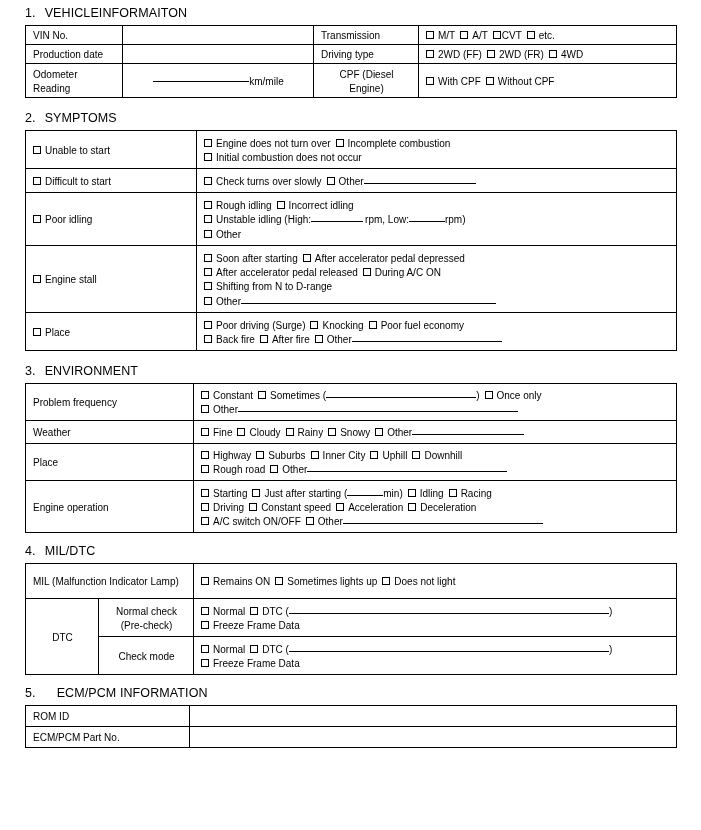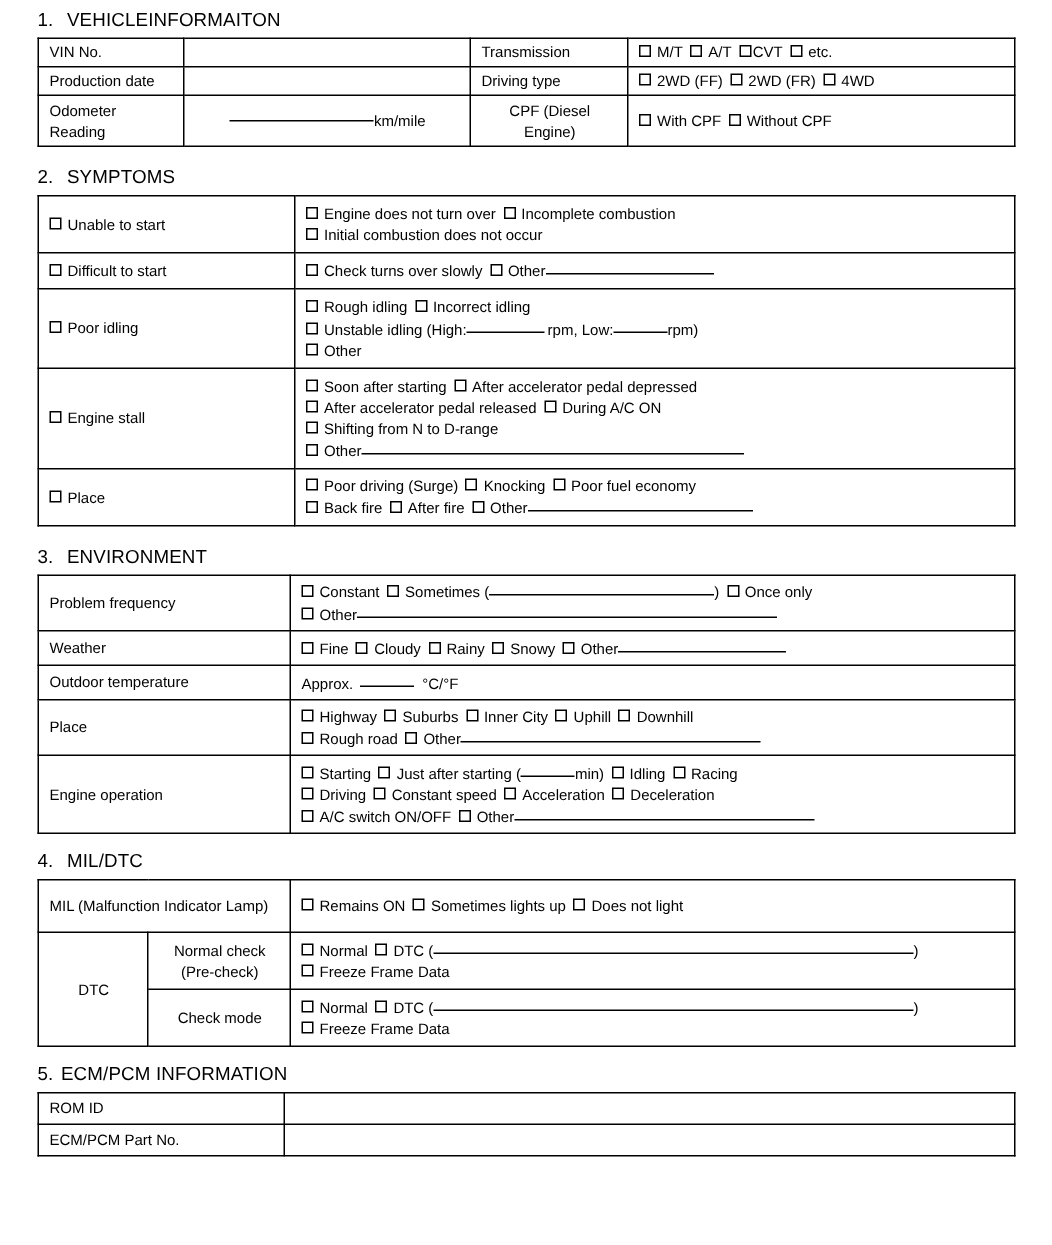--- a/index.html
+++ b/index.html
@@ -26,21 +26,21 @@
   .sec-head {
     font-size: 12.5px;
     line-height: 14px;
     letter-spacing: 0.1px;
     margin: 0 0 5px 0;
     padding: 0;
     white-space: nowrap;
   }
   .sec-head .num { display: inline-block; }
   .sec-head .ttl { display: inline-block; margin-left: 9px; text-align: center; }
-  .sec-head.tight .ttl { margin-left: 5px; }
+  .sec-head.tight .ttl { margin-left: 21px; }
 
   .gap { height: 13px; }
   .gap-sm { height: 11px; }
 
   
   table.form {
     border-collapse: collapse;
     width: 651px;
     table-layout: fixed;
     border: 1.6px solid #000;
@@ -232,26 +232,20 @@
           <span class="line"><span class="cb"></span><span>Other</span><span class="rule r-w280"></span></span>
         </td>
       </tr>
       <tr>
         <td class="lbl" style="height:23px">Weather</td>
         <td class="opts">
           <span class="line"><span class="cb"></span><span>Fine</span><span class="s"></span><span class="cb"></span><span>Cloudy</span><span class="s"></span><span class="cb"></span><span>Rainy</span><span class="s"></span><span class="cb"></span><span>Snowy</span><span class="s"></span><span class="cb"></span><span>Other</span><span class="rule r-md"></span></span>
         </td>
       </tr>
       <tr>
-        <td class="lbl" style="height:23px">Outdoor temperature</td>
-        <td class="opts">
-          <span class="line"><span>Approx.</span><span class="s"></span><span class="rule r-xs"></span><span class="s"></span><span>°C/°F</span></span>
-        </td>
-      </tr>
-      <tr>
         <td class="lbl" style="height:37px">Place</td>
         <td class="opts">
           <span class="line"><span class="cb"></span><span>Highway</span><span class="s"></span><span class="cb"></span><span>Suburbs</span><span class="s"></span><span class="cb"></span><span>Inner City</span><span class="s"></span><span class="cb"></span><span>Uphill</span><span class="s"></span><span class="cb"></span><span>Downhill</span></span>
           <span class="line"><span class="cb"></span><span>Rough road</span><span class="s"></span><span class="cb"></span><span>Other</span><span class="rule r-xl"></span></span>
         </td>
       </tr>
       <tr>
         <td class="lbl" style="height:52px">Engine operation</td>
         <td class="opts">
           <span class="line"><span class="cb"></span><span>Starting</span><span class="s"></span><span class="cb"></span><span>Just after starting (</span><span class="rule r-xs"></span><span>min)</span><span class="s"></span><span class="cb"></span><span>Idling</span><span class="s"></span><span class="cb"></span><span>Racing</span></span>

